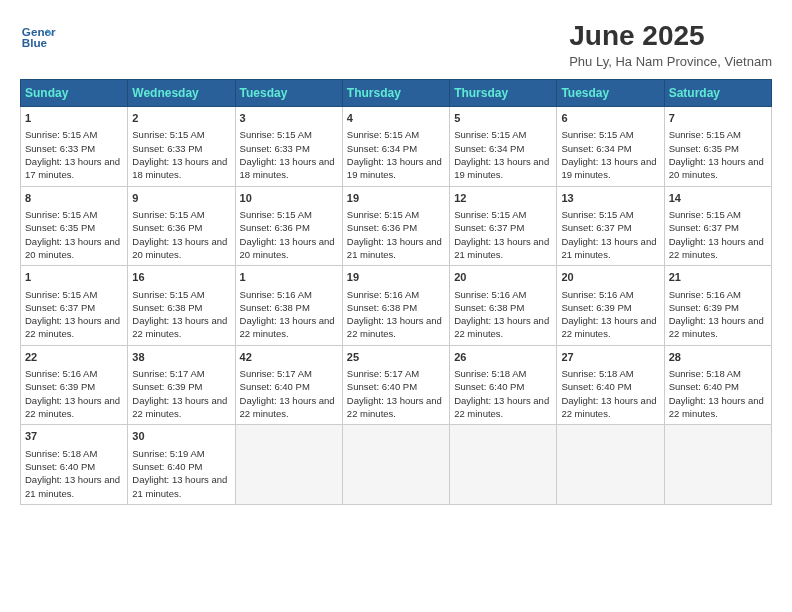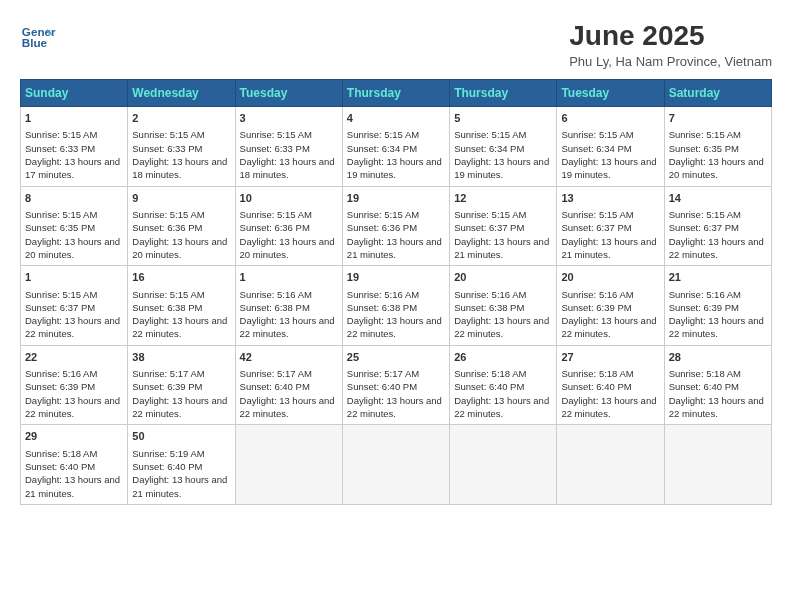--- a/index.html
+++ b/index.html
@@ -137,22 +137,22 @@
       <tr>
         <td><span class="day-num">22</span><span>Sunrise: 5:16 AM</span><br><span>Sunset: 6:39 PM</span><br><span>Daylight: 13 hours and 22 minutes.</span></td>
         <td><span class="day-num">38</span><span>Sunrise: 5:17 AM</span><br><span>Sunset: 6:39 PM</span><br><span>Daylight: 13 hours and 22 minutes.</span></td>
         <td><span class="day-num">42</span><span>Sunrise: 5:17 AM</span><br><span>Sunset: 6:40 PM</span><br><span>Daylight: 13 hours and 22 minutes.</span></td>
         <td><span class="day-num">25</span><span>Sunrise: 5:17 AM</span><br><span>Sunset: 6:40 PM</span><br><span>Daylight: 13 hours and 22 minutes.</span></td>
         <td><span class="day-num">26</span><span>Sunrise: 5:18 AM</span><br><span>Sunset: 6:40 PM</span><br><span>Daylight: 13 hours and 22 minutes.</span></td>
         <td><span class="day-num">27</span><span>Sunrise: 5:18 AM</span><br><span>Sunset: 6:40 PM</span><br><span>Daylight: 13 hours and 22 minutes.</span></td>
         <td><span class="day-num">28</span><span>Sunrise: 5:18 AM</span><br><span>Sunset: 6:40 PM</span><br><span>Daylight: 13 hours and 22 minutes.</span></td>
       </tr>
       <tr>
-        <td><span class="day-num">29</span><span>Sunrise: 5:18 AM</span><br><span>Sunset: 6:40 PM</span><br><span>Daylight: 13 hours and 21 minutes.</span></td>
-        <td><span class="day-num">50</span><span>Sunrise: 5:19 AM</span><br><span>Sunset: 6:40 PM</span><br><span>Daylight: 13 hours and 21 minutes.</span></td>
+        <td><span class="day-num">37</span><span>Sunrise: 5:18 AM</span><br><span>Sunset: 6:40 PM</span><br><span>Daylight: 13 hours and 21 minutes.</span></td>
+        <td><span class="day-num">30</span><span>Sunrise: 5:19 AM</span><br><span>Sunset: 6:40 PM</span><br><span>Daylight: 13 hours and 21 minutes.</span></td>
         <td class="empty"></td>
         <td class="empty"></td>
         <td class="empty"></td>
         <td class="empty"></td>
         <td class="empty"></td>
       </tr>
     </tbody>
 </table>
 
 </body></html>

